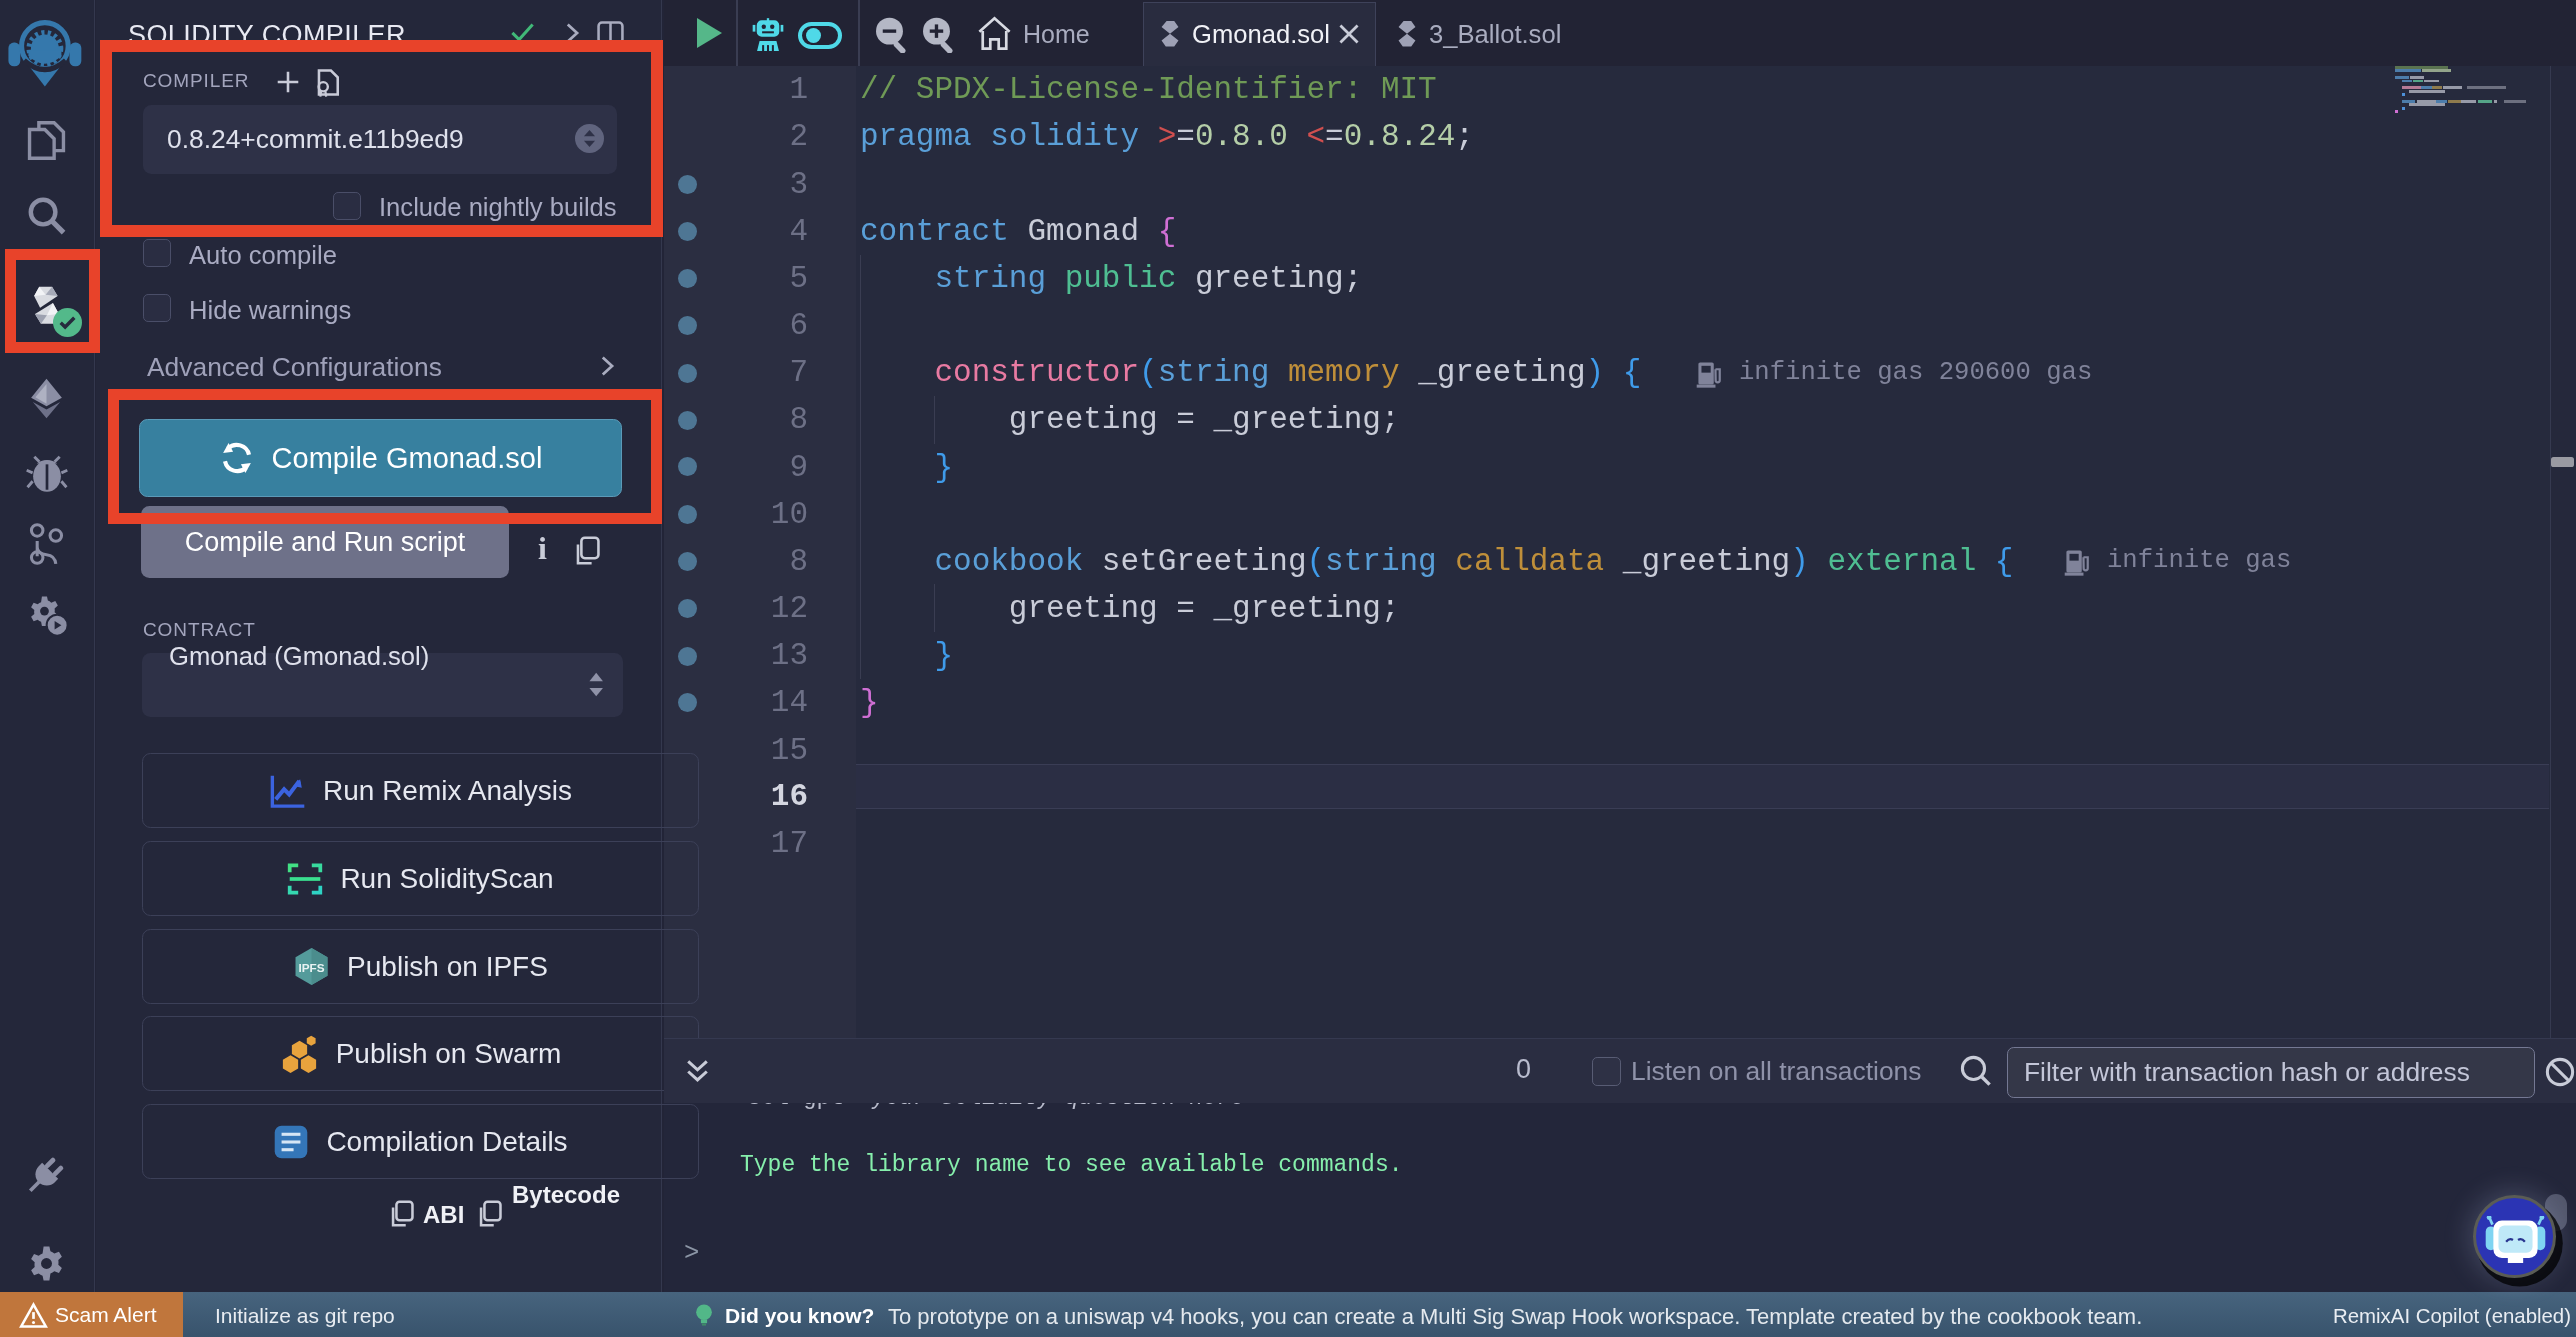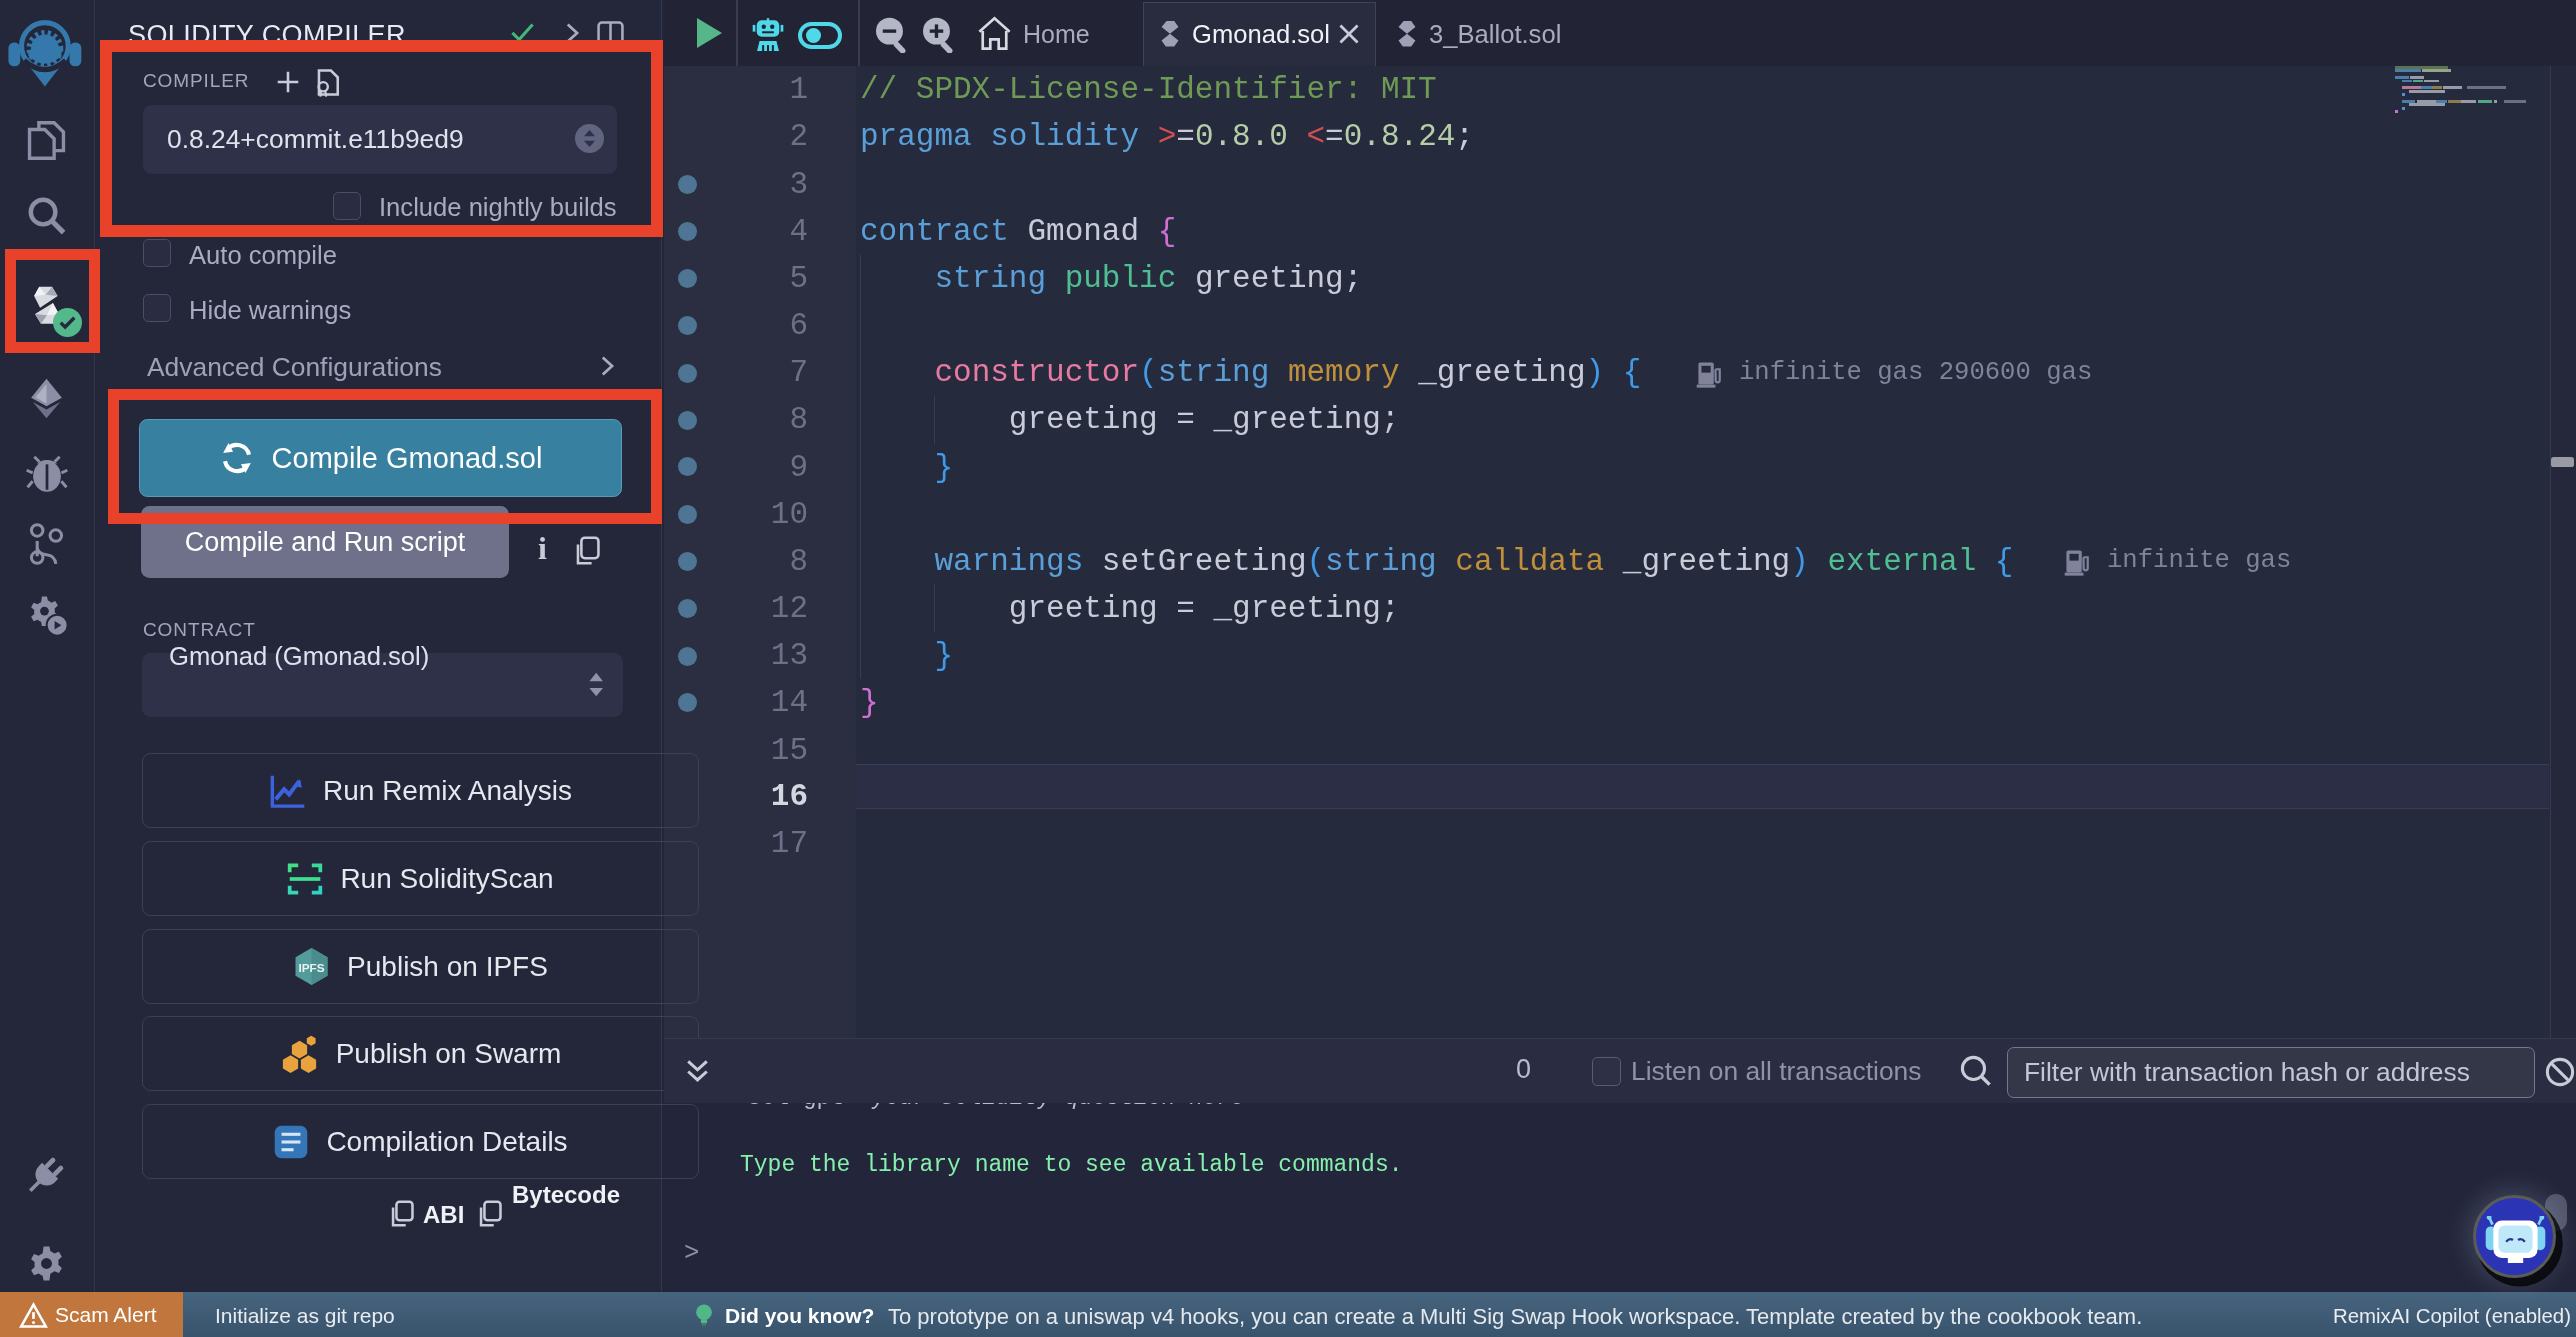--- a/index.html
+++ b/index.html
@@ -140,21 +140,21 @@
   <div class="cl" style="top:349px;">    <span class="pink">constructor</span><span class="blu">(</span><span class="kw">string</span> <span class="gold">memory</span> _greeting<span class="blu">) {</span></div>
   <svg class="abs" style="left:1695px; top:359px; z-index:2;" width="29" height="29" viewBox="0 0 17 17">
     <rect x="2" y="2" width="9" height="13" rx="1" fill="#80839a"></rect>
       <rect x="3.8" y="4" width="5.4" height="4" fill="#262a3d"></rect>
     <path d="M12 6 L14.5 6 L14.5 12.5 a1.2 1.2 0 0 1 -2.4 0 L12 6" fill="none" stroke="#80839a" stroke-width="1.3"></path>
     <rect x="1" y="15" width="11" height="1.8" fill="#80839a"></rect>
   </svg>
   <div class="abs gas" style="left:1739px; top:351px; font-family:'Liberation Mono',monospace; line-height:44px; z-index:2;">infinite gas 290600 gas</div>
   <div class="cl" style="top:396px;">        greeting = _greeting;</div>
   <div class="cl" style="top:444px;">    <span class="blu">}</span></div>
-  <div class="cl" style="top:538px;">    <span class="kw">warnings</span> setGreeting<span class="blu">(</span><span class="kw">string</span> <span class="gold">calldata</span> _greeting<span class="blu">)</span> <span class="ty">external</span> <span class="blu">{</span></div>
+  <div class="cl" style="top:538px;">    <span class="kw">cookbook</span> setGreeting<span class="blu">(</span><span class="kw">string</span> <span class="gold">calldata</span> _greeting<span class="blu">)</span> <span class="ty">external</span> <span class="blu">{</span></div>
   <svg class="abs" style="left:2063px; top:547px; z-index:2;" width="29" height="29" viewBox="0 0 17 17">
     <rect x="2" y="2" width="9" height="13" rx="1" fill="#80839a"></rect>
       <rect x="3.8" y="4" width="5.4" height="4" fill="#262a3d"></rect>
     <path d="M12 6 L14.5 6 L14.5 12.5 a1.2 1.2 0 0 1 -2.4 0 L12 6" fill="none" stroke="#80839a" stroke-width="1.3"></path>
     <rect x="1" y="15" width="11" height="1.8" fill="#80839a"></rect>
   </svg>
   <div class="abs gas" style="left:2107px; top:539px; font-family:'Liberation Mono',monospace; line-height:44px; z-index:2;">infinite gas</div>
   <div class="cl" style="top:585px;">        greeting = _greeting;</div>
   <div class="cl" style="top:632px;">    <span class="blu">}</span></div>
   <div class="cl" style="top:679px;"><span class="pur">}</span></div>

